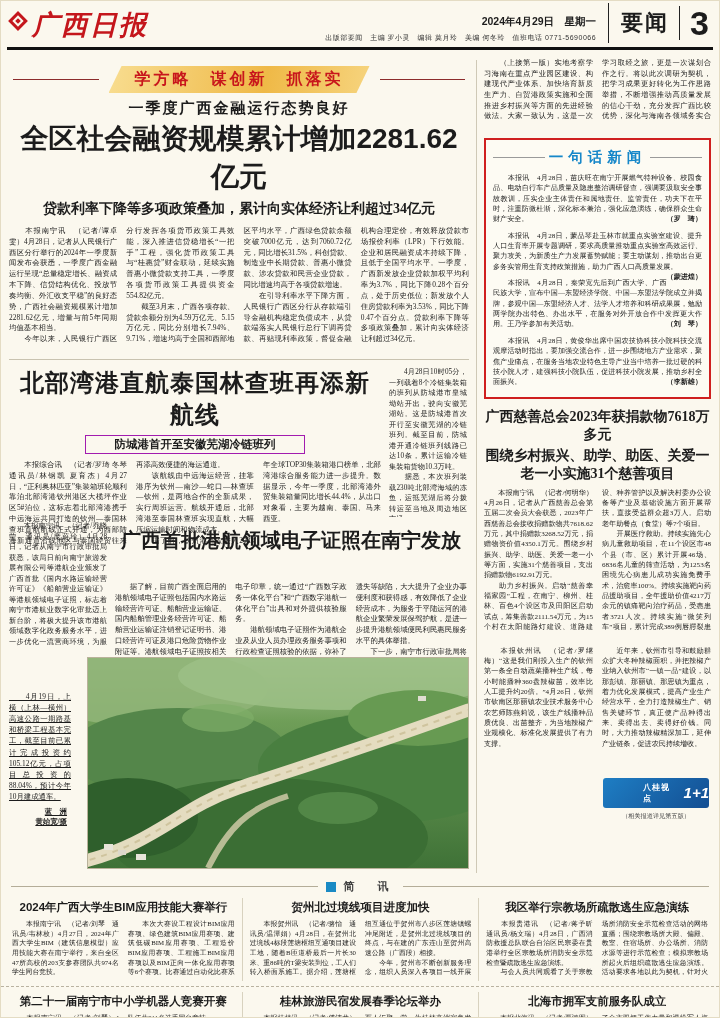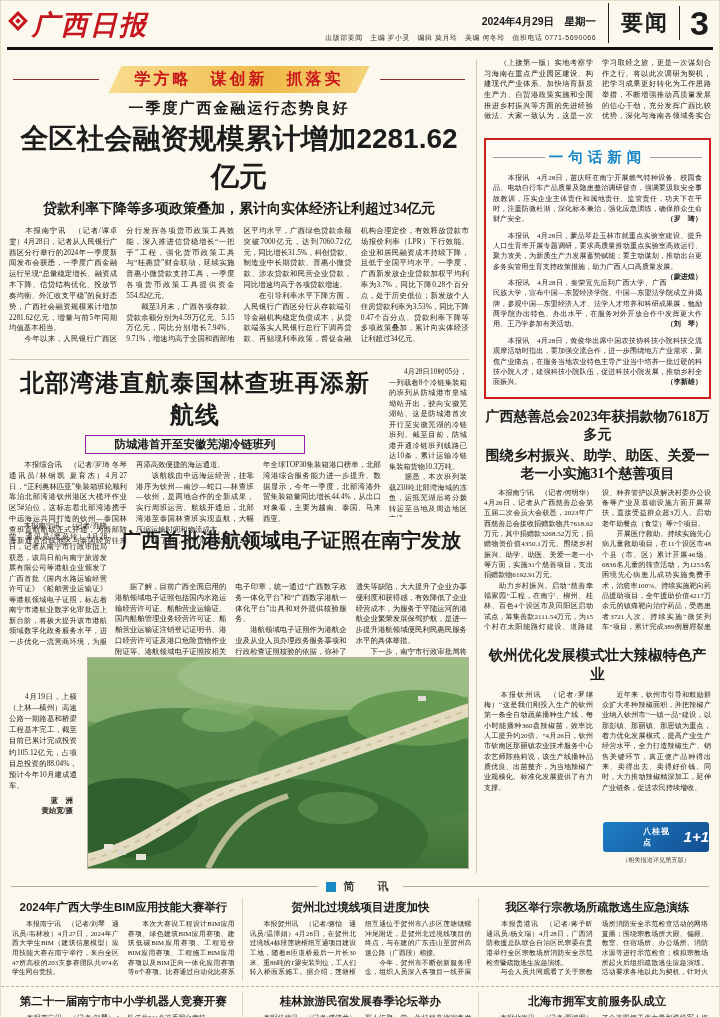--- a/index.html
+++ b/index.html
@@ -49,21 +49,21 @@
   .gulf-deckbox { width:220px; margin:4px auto 6px; border:1px solid #a21caf; text-align:center; font-size:11.5px; font-weight:bold; padding:1px 0; }
   .gulf-body { height:94px; }
   .gulf-side { width:78px; height:150px; font-size:7.2px; }
   
   .elic-block { display:flex; gap:8px; height:128px; margin-top:2px; }
   .elic-intro { width:98px; height:126px; font-size:7.2px; }
   .elic-main { width:352px; }
   .elic-headline { text-align:center; font-size:20px; font-weight:bold; margin:6px 0 7px; }
   .elic-body { height:88px;margin-top:28px; }
   
-  .photo-block { display:flex; gap:10px; margin-top:8px; height:216px; }
+  .photo-block { display:flex; gap:16px; margin-top:8px; height:216px;text-decoration:underline; }
   .photo-caption-col { width:70px; padding-top:34px; }
   .photo-caption { font-size:7.4px; line-height:1.5; text-align:justify; white-space:pre-line; }
   .photo-credit { font-size:7.4px; font-weight:bold; text-align:right; margin-top:5px; padding-right:4px; white-space:pre-line; }
   .photo-frame { width:382px; height:212px; border:1px solid #b9b29a; }
   .photo-frame svg { display:block; }
   
   .cont-body { height:72px; font-size:7.3px; margin-top:2px; }
   .osn-box { border:2.5px solid #cf1f1f; margin-top:8px; padding:6px 7px 3px; background:#fdfbf3; }
   .osn-title { display:flex; align-items:center; gap:4px; margin:2px 0 6px; }
   .osn-title .line { flex:1; height:1px; background:#9a9a9a; }
@@ -222,21 +222,20 @@
       <div class="charity">
         <div class="charity-headline">广西慈善总会2023年获捐款物7618万多元</div>
         <div class="charity-deck">围绕乡村振兴、助学、助医、关爱一老一小实施31个慈善项目</div>
         <div class="body-text cols2 charity-body">　　本报南宁讯　（记者/何明华）4月26日，记者从广西慈善总会第五届二次会员大会获悉，2023年广西慈善总会接收捐赠款物共7618.62万元，其中捐赠款3268.52万元，捐赠物资价值4350.1万元。围绕乡村振兴、助学、助医、关爱一老一小等方面，实施31个慈善项目，支出捐赠款物6192.91万元。
 　　助力乡村振兴。启动“慈善幸福家园”工程，在南宁、柳州、桂林、百色4个设区市及田阳区启动试点，筹集善款2111.54万元，为15个村在太阳能路灯建设、道路建设、种养管护以及解决村委办公设备等产业及基础设施方面开展帮扶，直接受益群众超3万人。启动老年助餐点（食堂）等7个项目。
 　　开展医疗救助。持续实施先心病儿童救助项目，在11个设区市48个县（市、区）累计开展46场、6836名儿童的筛查活动，为1253名困境先心病患儿成功实施免费手术，治愈率100%。持续实施靶向药品援助项目，全年援助价值4217万余元的镇痛靶向治疗药品，受惠患者3721人次。持续实施“微笑列车”项目，累计完成389例唇腭裂患者免费矫治手术。实施“情系肾友·透亮人生”公益慈善项目，救助治疗169人。联合爱心机构设立210万元的救助基金，累计援助口腔、皮肤病、精神障碍等患者1508人。
 　　开展助学助教。汇聚富凤教育发展基金、民政励志慈善基金等，资助家庭困难学生。</div>
       </div>
 
       <div class="qz">
-        <div class="qz-headline">钦州优化发展模式壮大辣椒特色产业</div>
         <div class="body-text cols2 qz-body">　　本报钦州讯　（记者/罗继梅）“这是我们刚投入生产的钦州第一条全自动蔬菜播种生产线，每小时能播种360盘辣椒苗，效率比人工提升约20倍。”4月26日，钦州市钦南区那丽镇农业技术服务中心农艺师陈燕莉说，该生产线播种品质优良、出苗整齐，为当地辣椒产业规模化、标准化发展提供了有力支撑。
 　　近年来，钦州市引导和鼓励群众扩大冬种辣椒面积，并把辣椒产业纳入钦州市“一镇一品”建设，以那彭镇、那丽镇、那思镇为重点，着力优化发展模式，提高产业生产经营水平，全力打造辣椒生产、销售关键环节，真正使产品种得出来、卖得出去、卖得好价钱。同时，大力推动辣椒精深加工，延伸产业链条，促进农民持续增收。</div>
         <div class="promo-badge">
           <span class="small">八桂视点</span>
           <span class="big">1+1</span>
         </div>
         <div class="promo-caption">（相关报道详见第五版）</div>
       </div>
     </div>
   </div>

